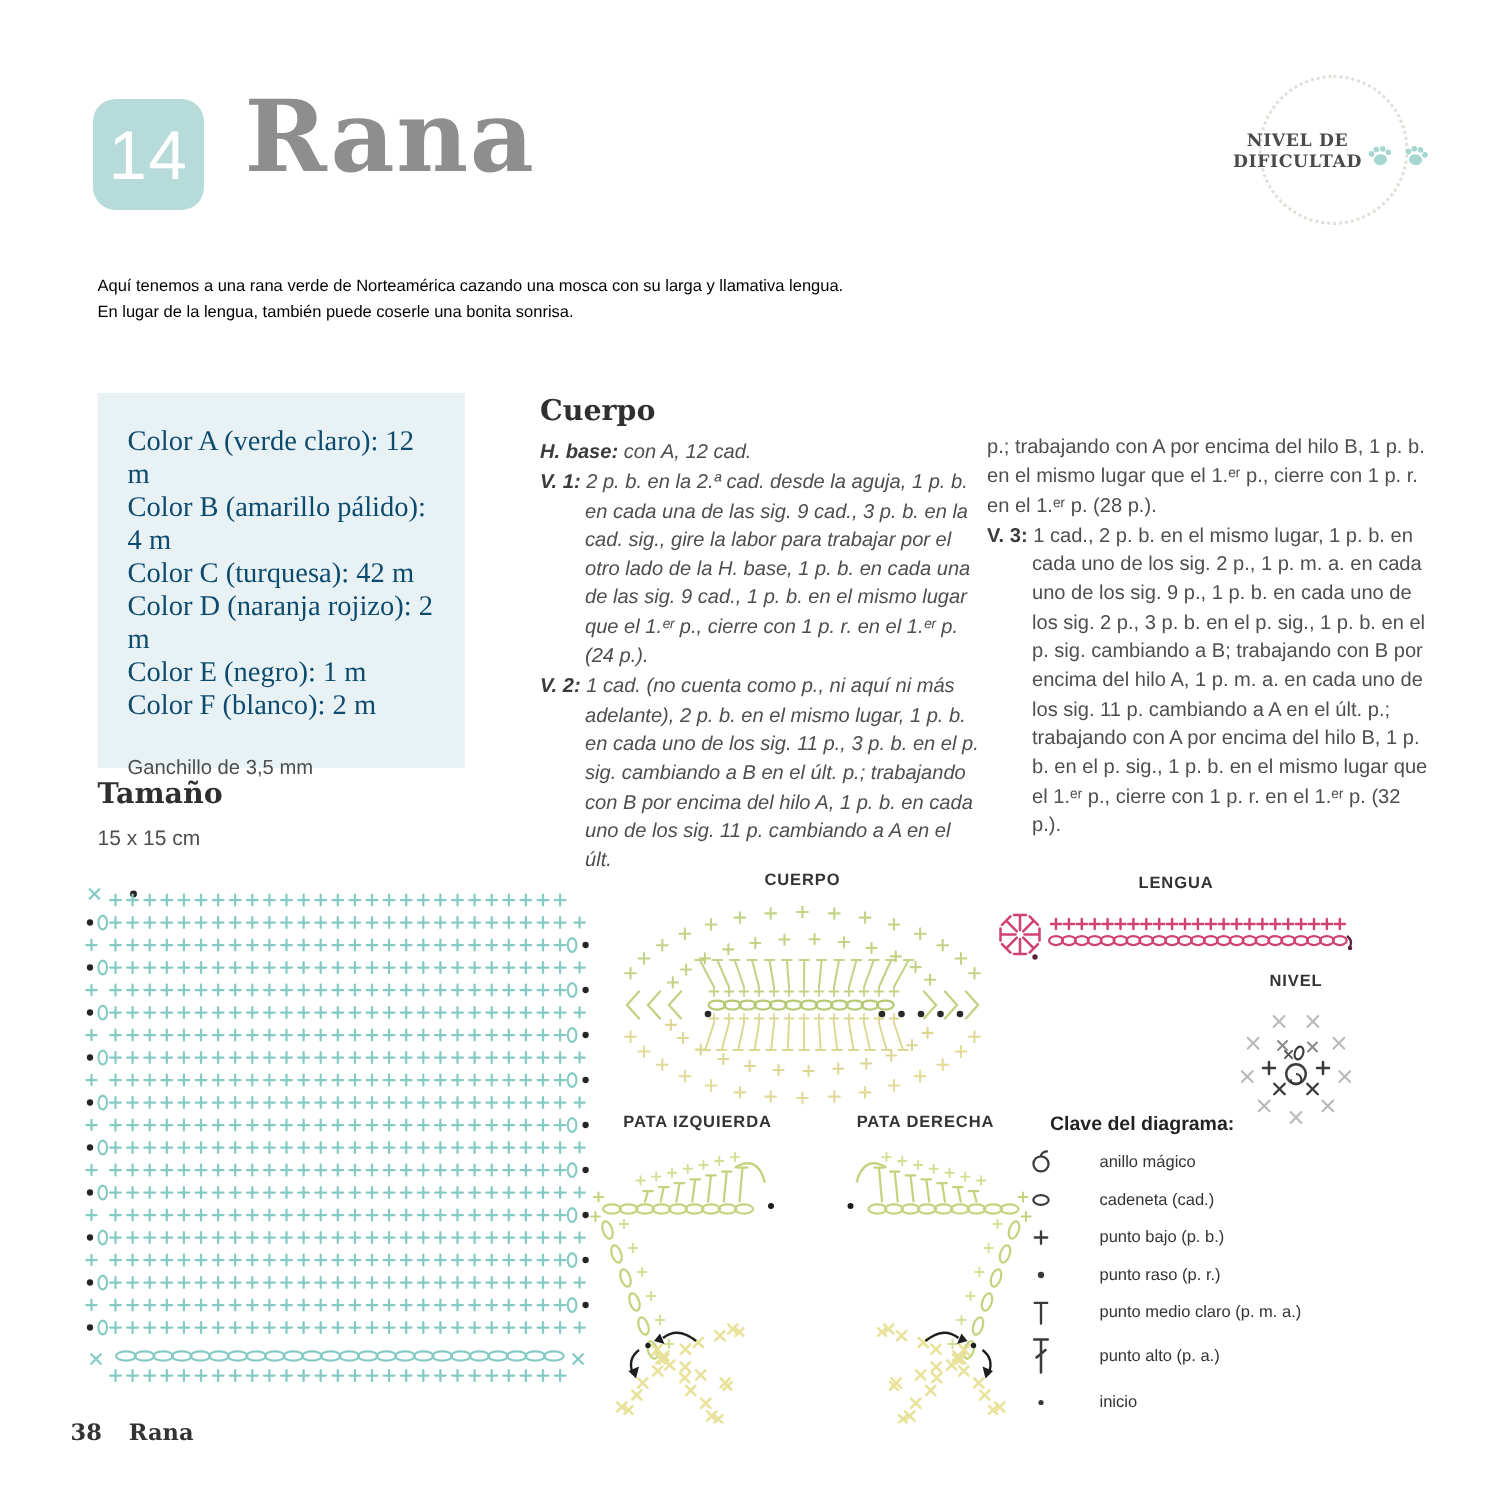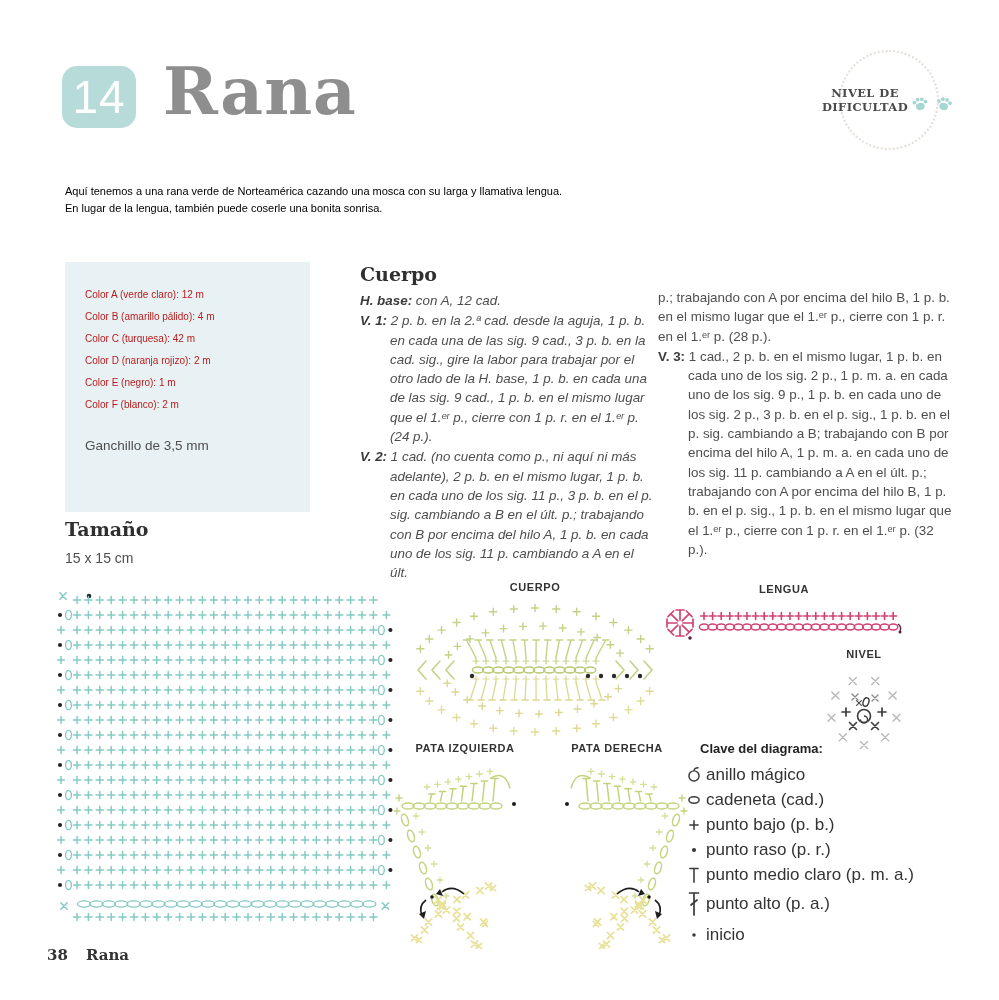--- a/index.html
+++ b/index.html
@@ -2,37 +2,37 @@
 <html><head>
 <meta charset="utf-8">
 <style>
   html,body{margin:0;padding:0;}
   body{width:999px;height:1000px;background:#ffffff;position:relative;overflow:hidden;
        font-family:"Liberation Sans","DejaVu Sans",sans-serif;color:#4e4e4e;}
   .abs{position:absolute;}
   .serif{font-family:"DejaVu Serif","Liberation Serif",serif;font-weight:bold;}
 
   
-  .num-badge{left:62px;top:66px;width:74px;height:62px;border-radius:15px;background:#b7dbd8;
+  .num-badge{left:62px;top:66px;width:74px;height:74px;border-radius:15px;background:#b7dbd8;
              display:flex;align-items:center;justify-content:center;color:#ffffff;
              font-size:46px;font-weight:300;letter-spacing:1px;}
   .page-title{left:163px;top:52px;font-size:66px;color:#8e8e8e;letter-spacing:1px;}
   .diff-badge{left:839px;top:50px;width:100px;height:100px;border:2px dotted #e3ded7;border-radius:50%;
               box-sizing:border-box;display:flex;flex-direction:row;align-items:center;justify-content:center;}
   .diff-label{font-family:"DejaVu Serif","Liberation Serif",serif;font-weight:bold;font-size:11.5px;
               color:#4a4a4a;text-align:center;line-height:1.25;letter-spacing:0.4px;}
   .paws{margin-top:5px;height:22px;}
 
   
   .intro{left:65px;top:183px;width:740px;font-size:11px;line-height:1.5;color:#000000;}
 
   
   .needs{left:65px;top:262px;width:245px;height:250px;background:#e8f2f4;box-sizing:border-box;padding:22px 20px;}
   .needs h2{margin:0 0 16px 0;font-size:20px;color:#2f2f2f;}
-  .needs .it{font-size:10px;line-height:22px;color:#b91c1c;}
+  .needs .it{font-size:19px;line-height:22px;color:#0c4a6e;font-family:Liberation Serif, serif;}
   .needs .hook{margin-top:22px;font-size:13.5px;color:#4e4e4e;}
 
   
   .size-h{left:65px;top:518px;font-size:19px;color:#2f2f2f;}
   .size-v{left:65px;top:550px;font-size:14px;color:#4e4e4e;}
 
   
   .body-h{left:360px;top:263px;font-size:19px;color:#2f2f2f;}
   .col{font-size:13.4px;line-height:1.44;color:#4e4e4e;}
   .col1{left:360px;top:291px;width:294px;font-style:italic;}
@@ -42,21 +42,21 @@
   .para b{color:#3b3b3b;}
 
   
   .dlabel{font-size:11px;font-weight:bold;color:#333333;letter-spacing:0.6px;text-align:center;}
 
   
   .lg-head{left:700px;top:741px;font-size:13px;font-weight:bold;color:#222222;}
   .legend{left:682px;top:764px;width:270px;}
   .lg-row{display:flex;align-items:center;margin-bottom:3px;}
   .lg-ic{width:24px;display:flex;justify-content:center;}
-  .lg-tx{font-size:17px;color:#333333;}
+  .lg-tx{font-size:11px;color:#333333;margin-left:27px;}
   .lg-tall{margin-top:4px;margin-bottom:6px;}
 
   
   .footer{left:47px;top:946px;font-size:15px;color:#333333;}
   .footer span{margin-right:18px;}
 </style>
 </head>
 <body>
 
 <div class="abs num-badge">

